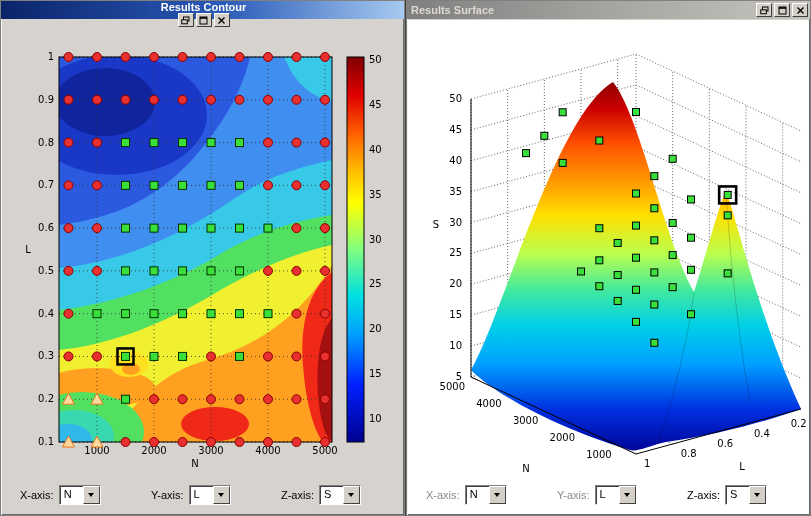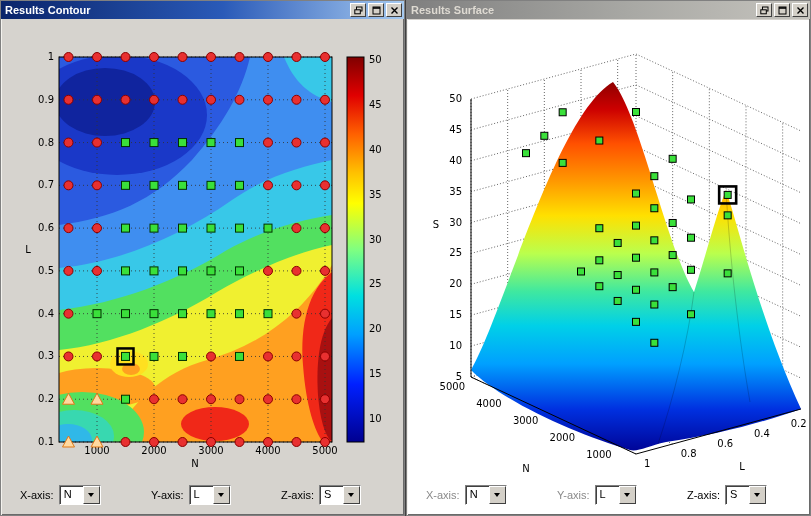--- a/index.html
+++ b/index.html
@@ -4,21 +4,21 @@
 <style>
   html,body{margin:0;padding:0;}
   body{width:811px;height:516px;background:#404040;position:relative;
        font-family:"Liberation Sans",sans-serif;overflow:hidden;}
   .win{position:absolute;top:0;height:516px;background:#d6d3ce;
        border:1px solid #808080;box-sizing:border-box;
        box-shadow:inset 1px 1px 0 #f4f2ee, inset -1px -1px 0 #6a6a6a;}
   #win-contour{left:0;width:405px;}
   #win-surface{left:406px;width:405px;}
   .titlebar{height:18px;display:flex;align-items:center;padding:0 2px 0 4px;}
-  .titlebar.active{background:linear-gradient(90deg,#0a246a,#2a5ab8 55%,#a6caf0);}
+  .titlebar.active{background:linear-gradient(90deg,#0a246a,#2a5ab8 55%,#a6caf0);flex-direction:column;}
   .titlebar.inactive{background:linear-gradient(90deg,#7f7f7f,#a8a8a4 55%,#c6c4be);}
   .title-text{font-size:11px;font-weight:bold;flex:1;white-space:nowrap;}
   .active .title-text{color:#ffffff;}
   .inactive .title-text{color:#dedad2;}
   .tb-btns{display:flex;gap:2px;}
   .tb-btn{width:16px;height:14px;padding:0;margin:0;background:#d4d0c8;
           border:1px solid;border-color:#ffffff #404040 #404040 #ffffff;
           display:flex;align-items:center;justify-content:center;cursor:default;}
   .tb-ic{width:9px;height:9px;display:block;}
   .win-content{position:absolute;left:1px;right:1px;top:19px;bottom:1px;}

